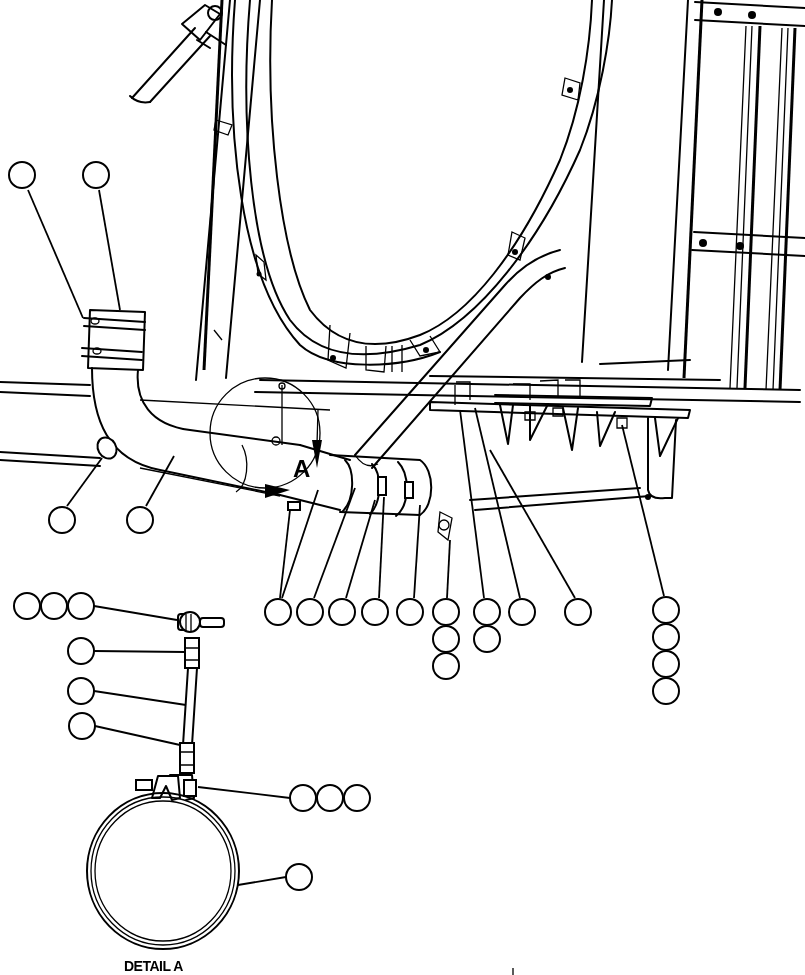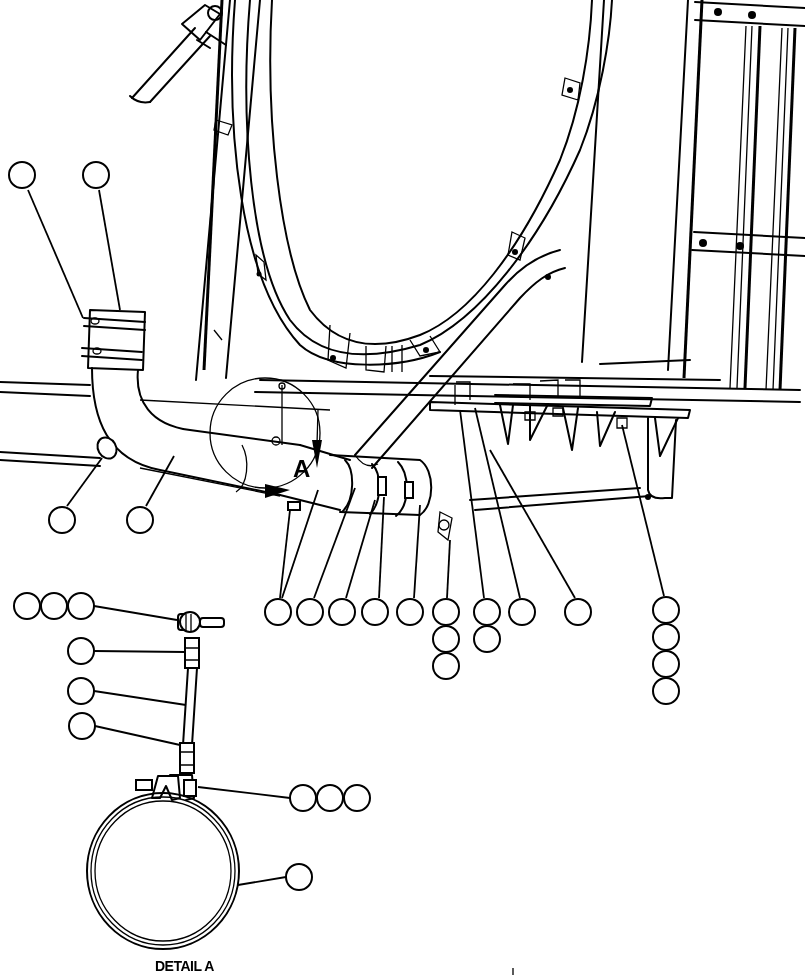--- a/index.html
+++ b/index.html
@@ -6,21 +6,21 @@
     body { width: 805px; height: 975px; position: relative; overflow: hidden; font-family: "Liberation Sans", sans-serif; }
     #drawing { position: absolute; left: 0; top: 0; width: 805px; height: 975px; }
     .ln { stroke: #000; fill: none; stroke-width: 2; stroke-linecap: round; stroke-linejoin: round; }
     .ln1 { stroke: #000; fill: none; stroke-width: 1.3; }
     .lnT { stroke: #000; fill: none; stroke-width: 3; }
     .wh { fill: #fff; stroke: #000; stroke-width: 2; }
     .blk { fill: #000; stroke: none; }
     .callout { fill: #fff; stroke: #000; stroke-width: 2; }
     .leader { stroke: #000; stroke-width: 1.8; fill: none; }
     .lbl { position: absolute; font-weight: bold; color: #000; }
-    #detail-label { left: 155px; top: 958px; font-size: 14px; letter-spacing: -0.5px; }
+    #detail-label { left: 124px; top: 958px; font-size: 14px; letter-spacing: -0.5px; }
     #view-letter { left: 293px; top: 455px; font-size: 24px; }
   </style>
 </head>
 <body>
 
 <svg id="drawing" viewBox="0 0 805 975" xmlns="http://www.w3.org/2000/svg">
 
   <g>
     <path class="ln" d="M132 98 L195 28 M150 102 L210 36"></path>
     <path class="ln" d="M130 96 Q138 104 150 102"></path>

